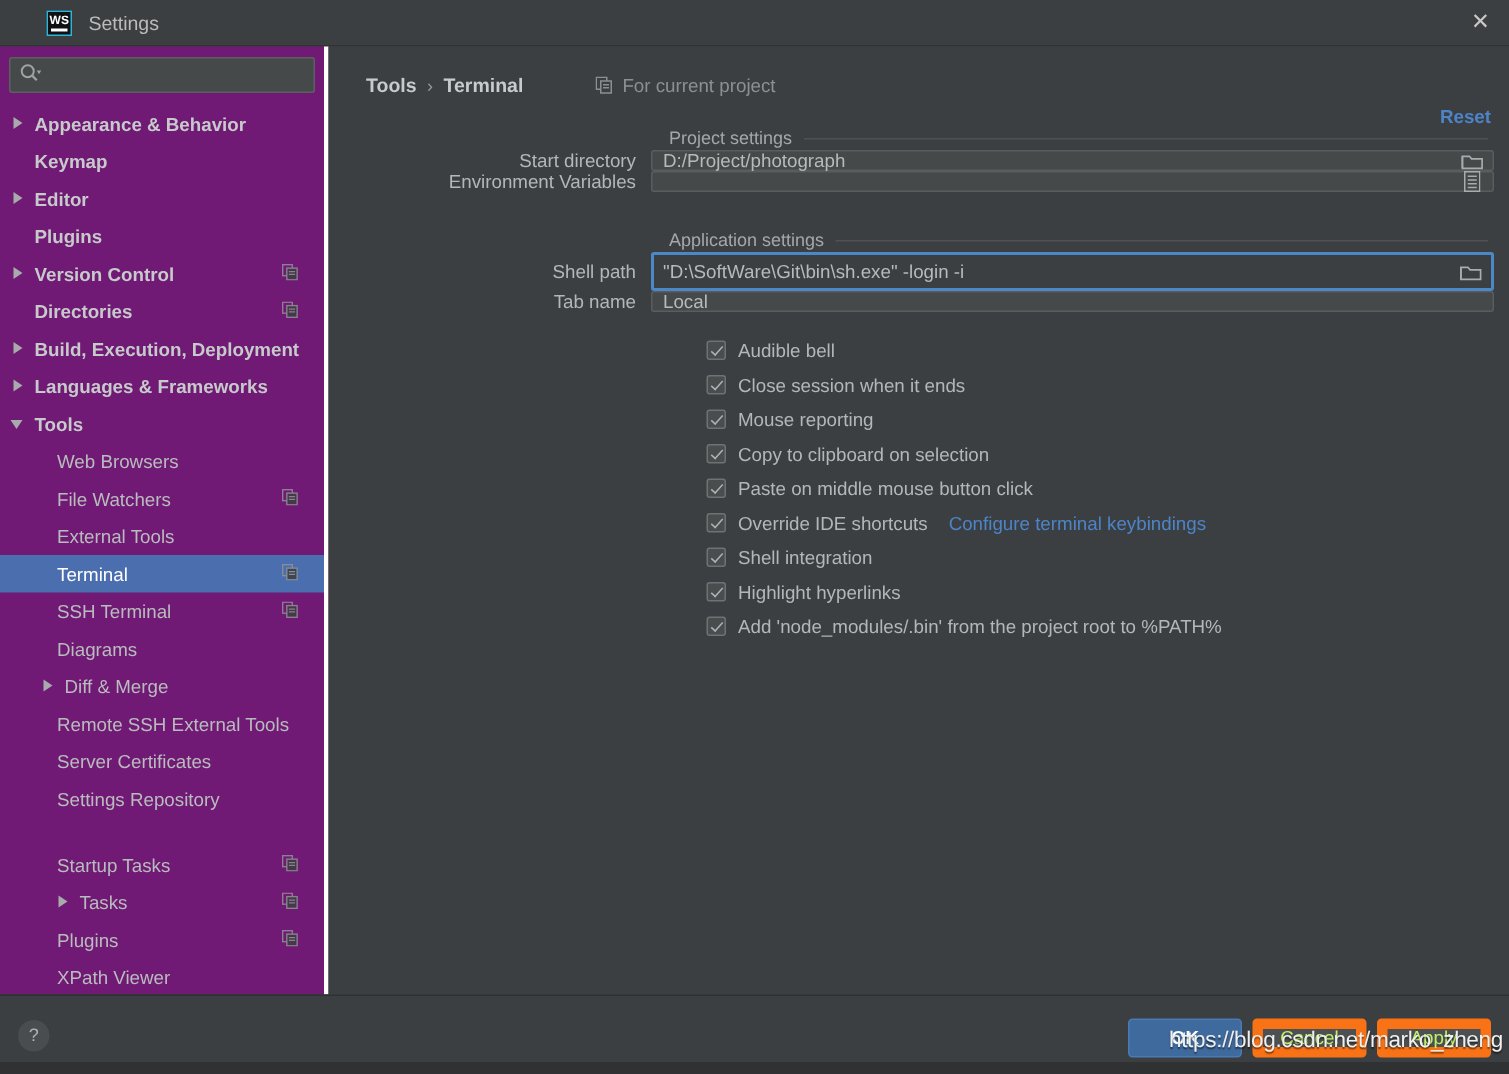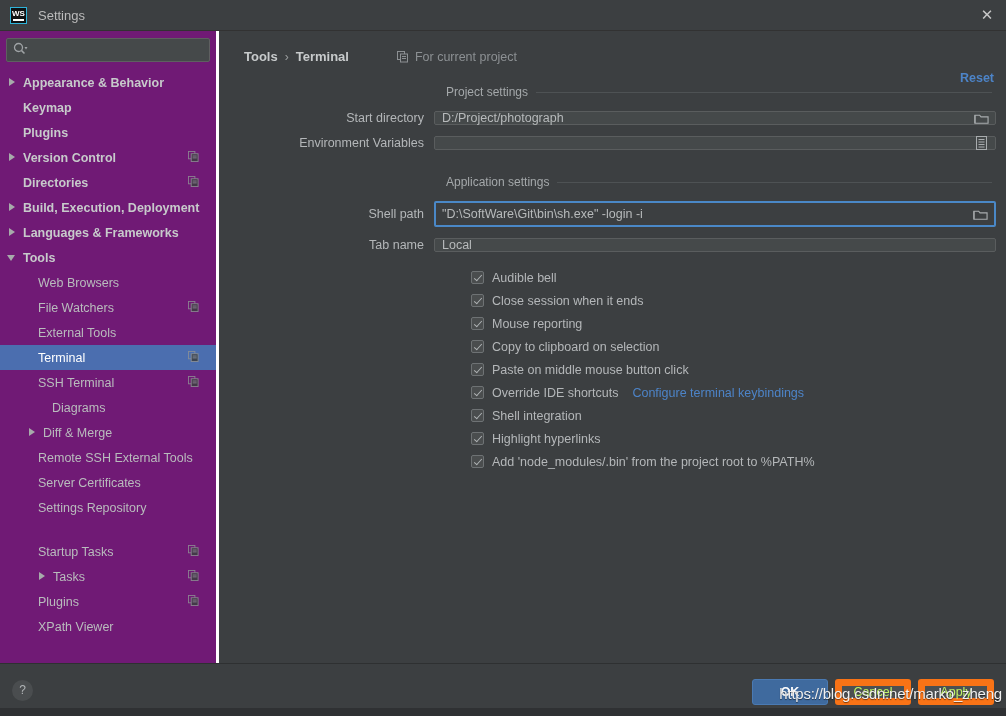--- a/index.html
+++ b/index.html
@@ -19,20 +19,21 @@
   }
 
   
   .titlebar {
     height: 30px;
     background: #3c3f41;
     display: flex; align-items: center;
     padding: 0 8px 0 10px;
     flex: 0 0 30px;
     position: relative;
+    margin-left: 21px;
   }
   .ws-logo {
     width: 17px; height: 17px;
     border: 1.5px solid #2fb3d9;
     background: #0f1112;
     color: #ffffff;
     font-size: 8px; font-weight: bold;
     display: flex; align-items: flex-start; justify-content: center;
     line-height: 9px;
     padding-top: 1px;
@@ -193,21 +194,20 @@
     flex: 1 1 auto;
     height: 1px;
     background: #4e5254;
     margin-left: 8px;
     margin-right: 4px;
   }
   .group.app { margin-top: 24px; }
 
   .field-row {
     display: flex; align-items: center;
-    margin-top: 11px;
     padding-left: 227px;
   }
   .field-label {
     color: #b4b7b9;
     font-size: 12.5px;
     text-align: left;
     margin-left: -180px;
     width: 168px;
     padding-right: 10px;
     flex: 0 0 168px;
@@ -372,20 +372,24 @@
       <div class="tree" id="tree">
           <div class="tree-row top" style="padding-left: 8px;">
             <span class="arrow right"></span>
             <span class="tree-label">Appearance &amp; Behavior</span>
           </div>
           <div class="tree-row top" style="padding-left: 8px;">
             <span class="arrow"></span>
             <span class="tree-label">Keymap</span>
           </div>
           <div class="tree-row top" style="padding-left: 8px;">
+            <span class="arrow right"></span>
+            <span class="tree-label">Editor</span>
+          </div>
+          <div class="tree-row top" style="padding-left: 8px;">
             <span class="arrow"></span>
             <span class="tree-label">Plugins</span>
           </div>
           <div class="tree-row top" style="padding-left: 8px;">
             <span class="arrow right"></span>
             <span class="tree-label">Version Control</span>
             <span class="badge-icon"><svg width="11" height="11" viewBox="0 0 12 12">
                 <rect x="0.5" y="0.5" width="7" height="8" fill="none" stroke="#8f9395"></rect>
                 <rect x="3.5" y="3" width="7.5" height="8.5" fill="#3c3f41" stroke="#8f9395"></rect>
                 <line x1="5" y1="5.5" x2="9.5" y2="5.5" stroke="#8f9395"></line>
@@ -440,21 +444,21 @@
           </div>
           <div class="tree-row" style="padding-left: 38px;">
             <span class="tree-label">SSH Terminal</span>
             <span class="badge-icon"><svg width="11" height="11" viewBox="0 0 12 12">
                 <rect x="0.5" y="0.5" width="7" height="8" fill="none" stroke="#8f9395"></rect>
                 <rect x="3.5" y="3" width="7.5" height="8.5" fill="#3c3f41" stroke="#8f9395"></rect>
                 <line x1="5" y1="5.5" x2="9.5" y2="5.5" stroke="#8f9395"></line>
                 <line x1="5" y1="7.5" x2="9.5" y2="7.5" stroke="#8f9395"></line>
               </svg></span>
           </div>
-          <div class="tree-row" style="padding-left: 52px;">
+          <div class="tree-row" style="padding-left: 38px;">
             <span class="tree-label">Diagrams</span>
           </div>
           <div class="tree-row" style="padding-left: 28px;">
             <span class="arrow right"></span>
             <span class="tree-label">Diff &amp; Merge</span>
           </div>
           <div class="tree-row" style="padding-left: 38px;">
             <span class="tree-label">Remote SSH External Tools</span>
           </div>
           <div class="tree-row" style="padding-left: 38px;">

